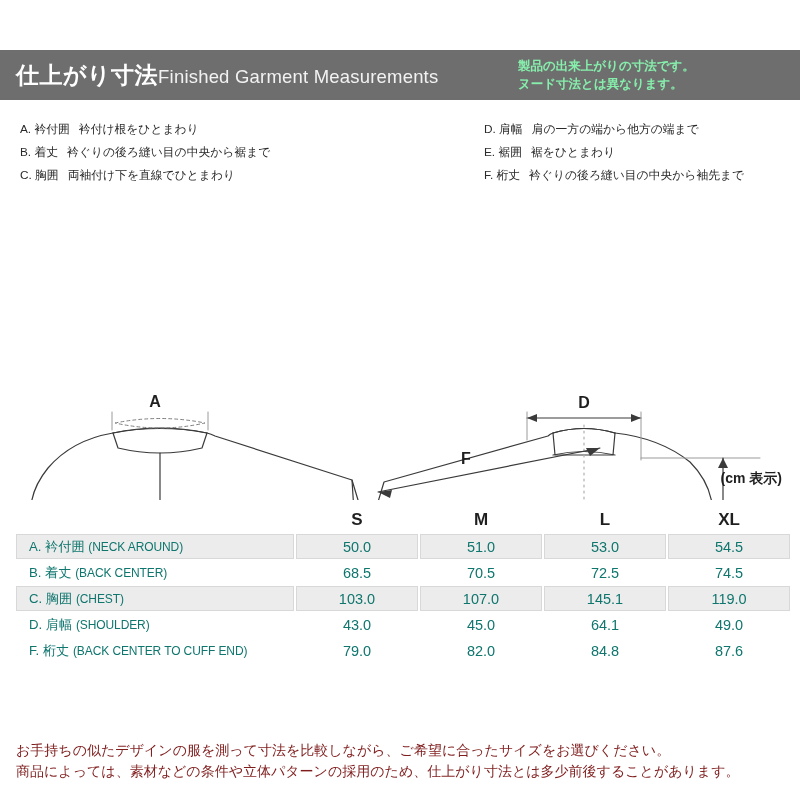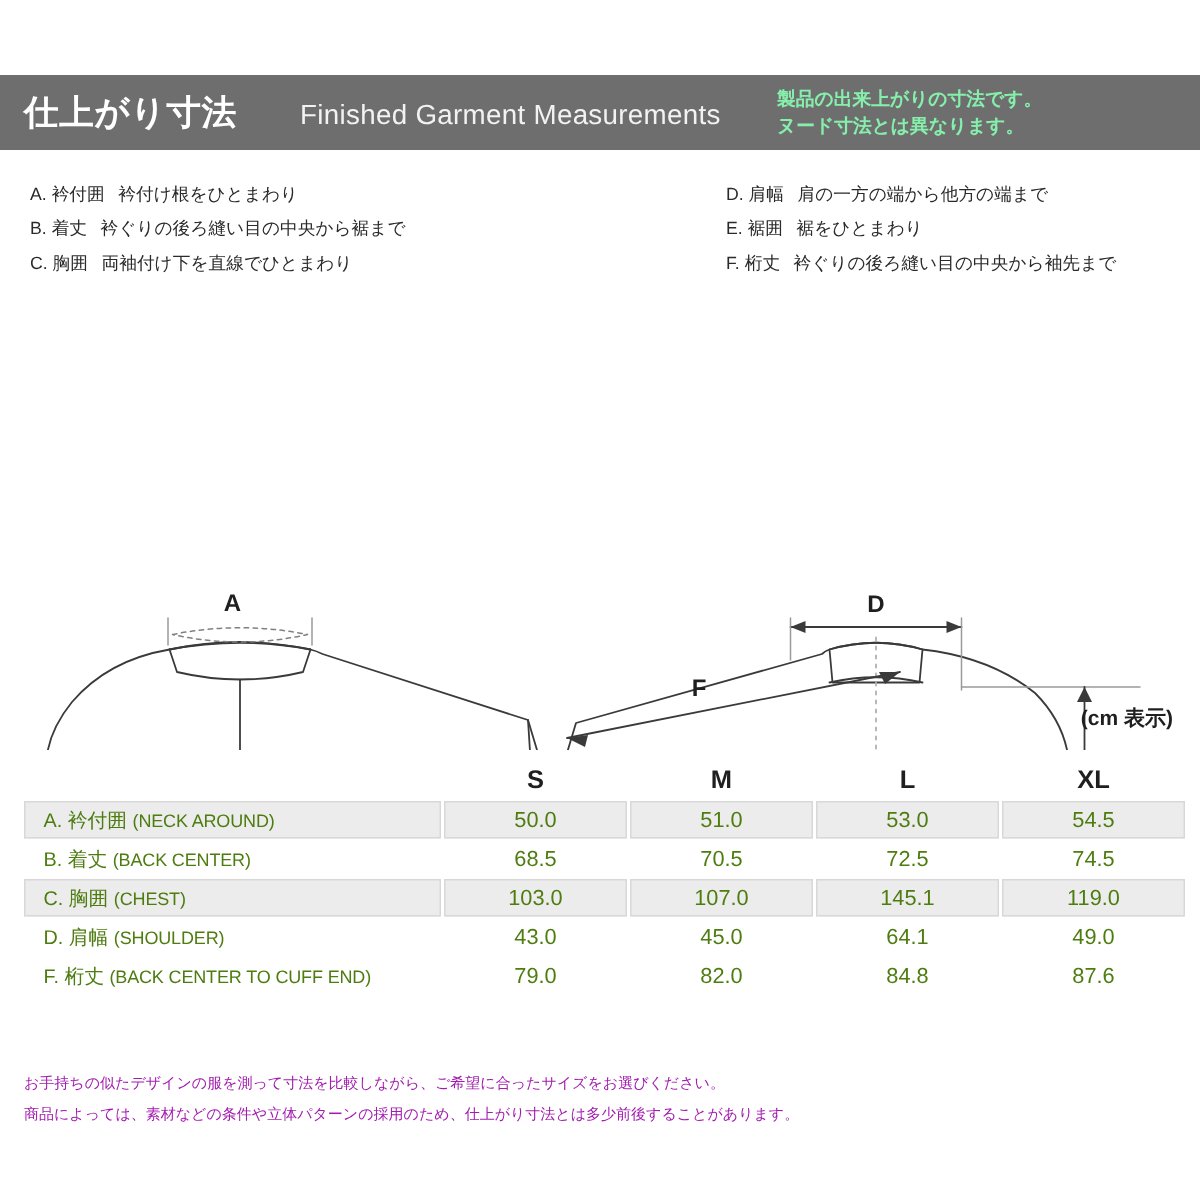--- a/index.html
+++ b/index.html
@@ -35,21 +35,20 @@
     align-items: center;
   }
   .header-left {
     position: absolute;
     left: 16px;
     top: 50%;
     transform: translateY(-50%);
     display: flex;
     align-items: baseline;
     white-space: nowrap;
-    gap: 42px;
   }
   .header-title-ja {
     color: #ffffff;
     font-size: 23px;
     font-weight: bold;
     letter-spacing: 0.5px;
   }
   .header-title-en {
     color: #f2f2f2;
     font-size: 18.5px;
@@ -133,21 +132,21 @@
     font-weight: bold;
     color: #1f1f1f;
     background: transparent;
     border: none;
   }
   .hdr-blank { background: transparent; border: none; }
 
   .cell {
     height: 25px;
     font-size: 13.2px;
-    color: #4d7c0f;
+    color: #0f766e;
     background: transparent;
     border: 1px solid transparent;
     box-sizing: border-box;
   }
   .row-alt .cell {
     background: #ececec;
     border: 1px solid #d8d8d8;
   }
   .cell.label {
     text-align: left;
@@ -157,25 +156,25 @@
     text-align: center;
     font-size: 14.5px;
   }
   .lab-ja { font-size: 13.2px; }
   .lab-en { font-size: 12px; letter-spacing: -0.1px; }
 
   
   .footnote {
     position: absolute;
     left: 16px;
-    top: 712px;
+    top: 740px;
     width: 772px;
-    font-size: 10px;
+    font-size: 14px;
     line-height: 21px;
-    color: #a21caf;
+    color: #7f1d1d;
     white-space: nowrap;
   }
   .footnote span { display: block; }
 </style>
 </head>
 <body>
 
 <div class="page">
 
   <div class="header-bar">

